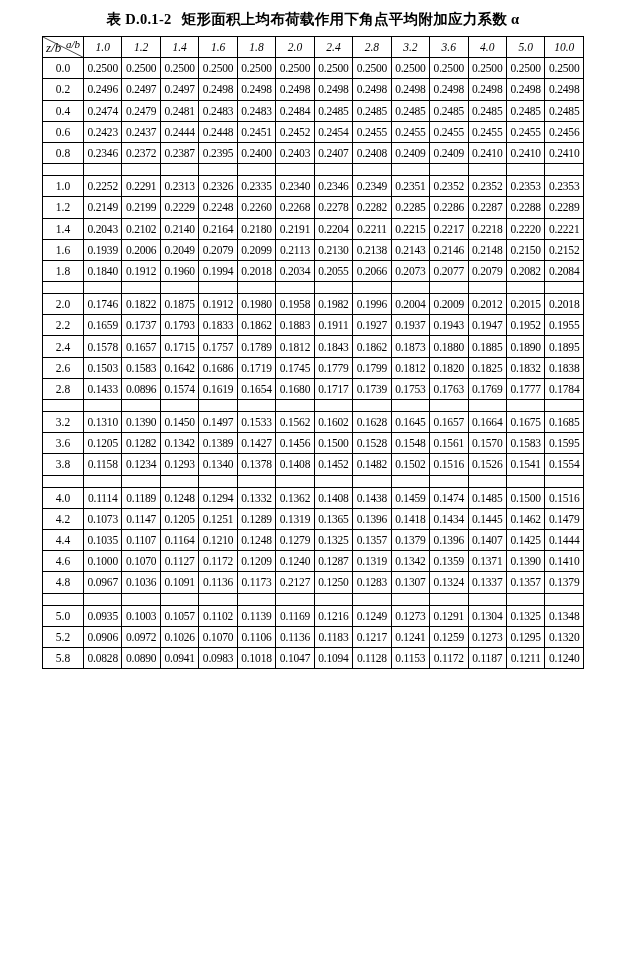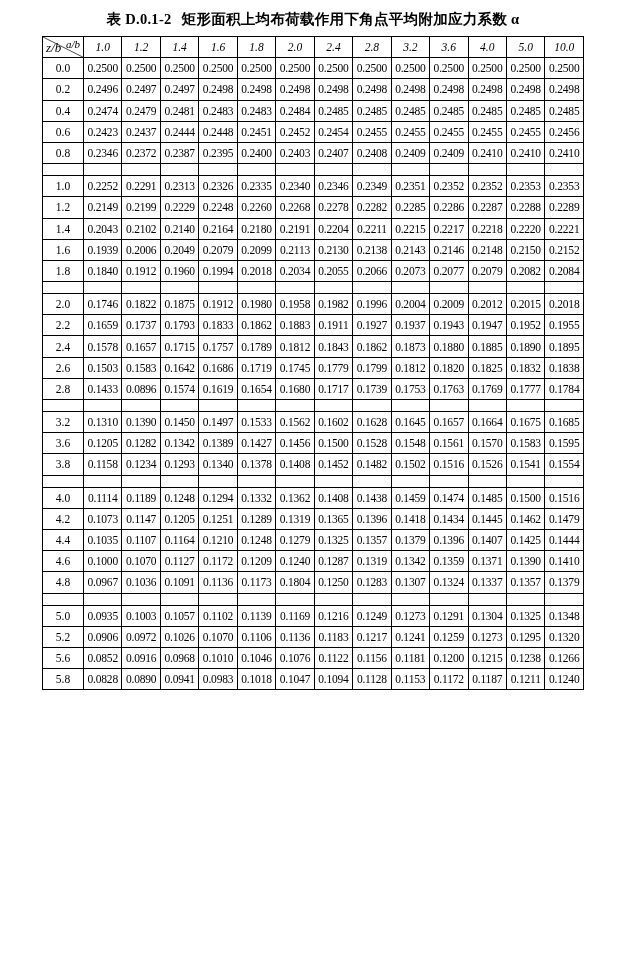--- a/index.html
+++ b/index.html
@@ -549,21 +549,21 @@
             <td class="val">0.1390</td>
             <td class="val">0.1410</td>
           </tr>
           <tr>
             <td class="rowhead">4.8</td>
             <td class="val">0.0967</td>
             <td class="val">0.1036</td>
             <td class="val">0.1091</td>
             <td class="val">0.1136</td>
             <td class="val">0.1173</td>
-            <td class="val">0.1804</td>
+            <td class="val">0.2127</td>
             <td class="val">0.1250</td>
             <td class="val">0.1283</td>
             <td class="val">0.1307</td>
             <td class="val">0.1324</td>
             <td class="val">0.1337</td>
             <td class="val">0.1357</td>
             <td class="val">0.1379</td>
           </tr>
           <tr class="spacer">
             <td></td>
@@ -607,36 +607,20 @@
             <td class="val">0.1136</td>
             <td class="val">0.1183</td>
             <td class="val">0.1217</td>
             <td class="val">0.1241</td>
             <td class="val">0.1259</td>
             <td class="val">0.1273</td>
             <td class="val">0.1295</td>
             <td class="val">0.1320</td>
           </tr>
           <tr>
-            <td class="rowhead">5.6</td>
-            <td class="val">0.0852</td>
-            <td class="val">0.0916</td>
-            <td class="val">0.0968</td>
-            <td class="val">0.1010</td>
-            <td class="val">0.1046</td>
-            <td class="val">0.1076</td>
-            <td class="val">0.1122</td>
-            <td class="val">0.1156</td>
-            <td class="val">0.1181</td>
-            <td class="val">0.1200</td>
-            <td class="val">0.1215</td>
-            <td class="val">0.1238</td>
-            <td class="val">0.1266</td>
-          </tr>
-          <tr>
             <td class="rowhead">5.8</td>
             <td class="val">0.0828</td>
             <td class="val">0.0890</td>
             <td class="val">0.0941</td>
             <td class="val">0.0983</td>
             <td class="val">0.1018</td>
             <td class="val">0.1047</td>
             <td class="val">0.1094</td>
             <td class="val">0.1128</td>
             <td class="val">0.1153</td>

